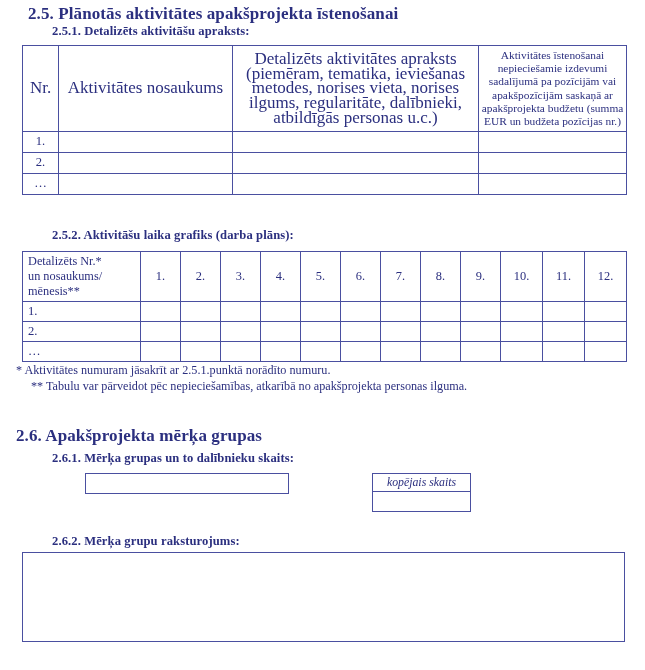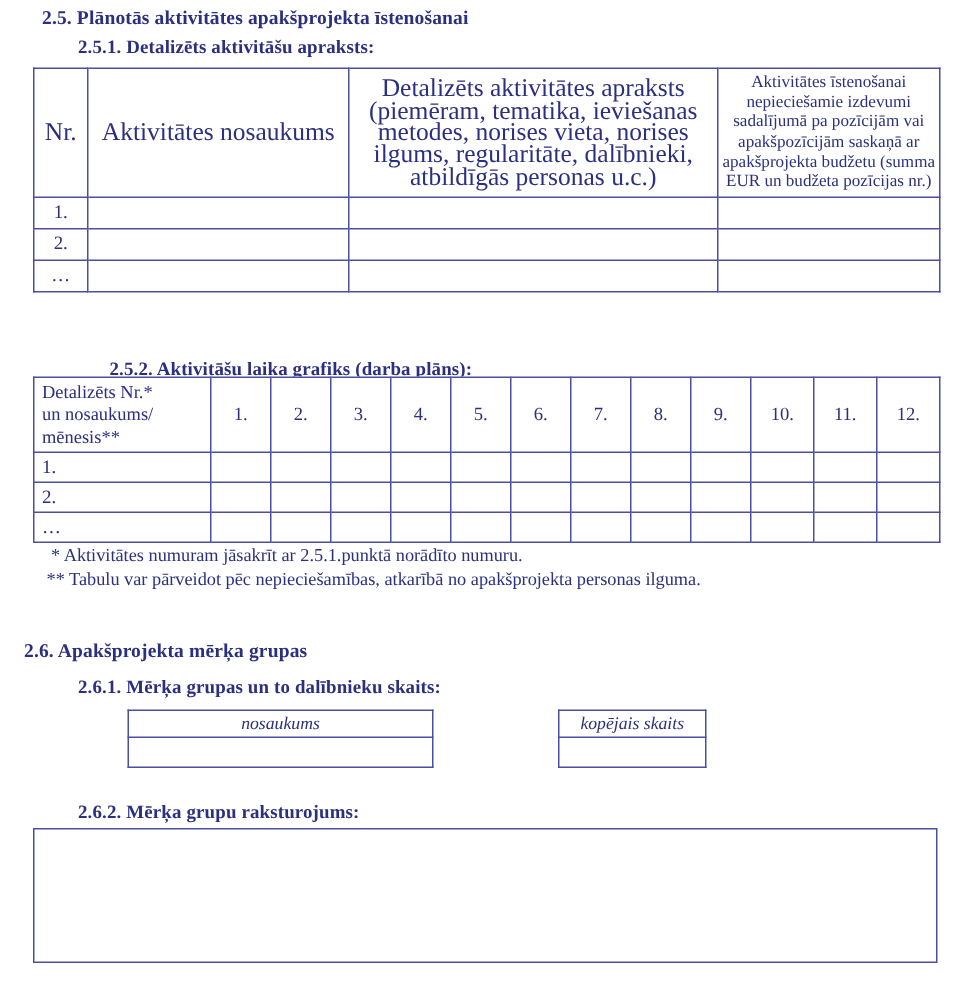--- a/index.html
+++ b/index.html
@@ -13,21 +13,21 @@
     position: relative;
     font-family: "Liberation Serif", "DejaVu Serif", serif;
     color: #2b2f7f;
     overflow: hidden;
   }
 
   
   .h-lvl1 {
     position: absolute;
     font-weight: bold;
-    font-size: 13px;
+    font-size: 17px;
     letter-spacing: 0.1px;
     white-space: nowrap;
   }
   .h-lvl2 {
     position: absolute;
     font-weight: bold;
     font-size: 12.6px;
     letter-spacing: 0.1px;
     white-space: nowrap;
   }
@@ -160,21 +160,21 @@
     </tr>
     <tr>
       <td class="body numcell">…</td>
       <td class="body"></td>
       <td class="body"></td>
       <td class="body"></td>
     </tr>
   </tbody>
 </table>
 
-<div class="h-lvl2" style="left:52px; top:239px;margin-left:21px;">2.5.2. Aktivitāšu laika grafiks (darba plāns):</div>
+<div class="h-lvl2" style="left:52px; top:228px;">2.5.2. Aktivitāšu laika grafiks (darba plāns):</div>
 
 <table class="doc" id="t252">
   <colgroup>
     <col style="width:118px">
     <col style="width:40px">
       <col style="width:40px">
       <col style="width:40px">
     <col style="width:40px">
       <col style="width:40px">
       <col style="width:40px">
@@ -248,32 +248,29 @@
       <td class="blank"></td>
       <td class="blank"></td>
       <td class="blank"></td>
       <td class="blank"></td>
       <td class="blank"></td>
       <td class="blank"></td>
     </tr>
   </tbody>
 </table>
 
-<div class="footnote" style="left:34px; top:363px;text-align:right;">* Aktivitātes numuram jāsakrīt ar 2.5.1.punktā norādīto numuru.</div>
+<div class="footnote" style="left:16px; top:363px;text-align:right;">* Aktivitātes numuram jāsakrīt ar 2.5.1.punktā norādīto numuru.</div>
 <div class="footnote" style="left:31px; top:379px;">** Tabulu var pārveidot pēc nepieciešamības, atkarībā no apakšprojekta personas ilguma.</div>
 
 <div class="h-lvl1" style="left:16px; top:426px;">2.6. Apakšprojekta mērķa grupas</div>
 
 <div class="h-lvl2" style="left:52px; top:451px;">2.6.1. Mērķa grupas un to dalībnieku skaits:</div>
 
 <table class="mini" id="t261name">
   <tbody>
-      <tr>
-    <td>nosaukums</td>
-  </tr>
   <tr>
     <td class="empty"></td>
   </tr>
 </tbody>
   </table>
 
 <table class="mini" id="t261count">
   <tbody>
       <tr>
     <td>kopējais skaits</td>

